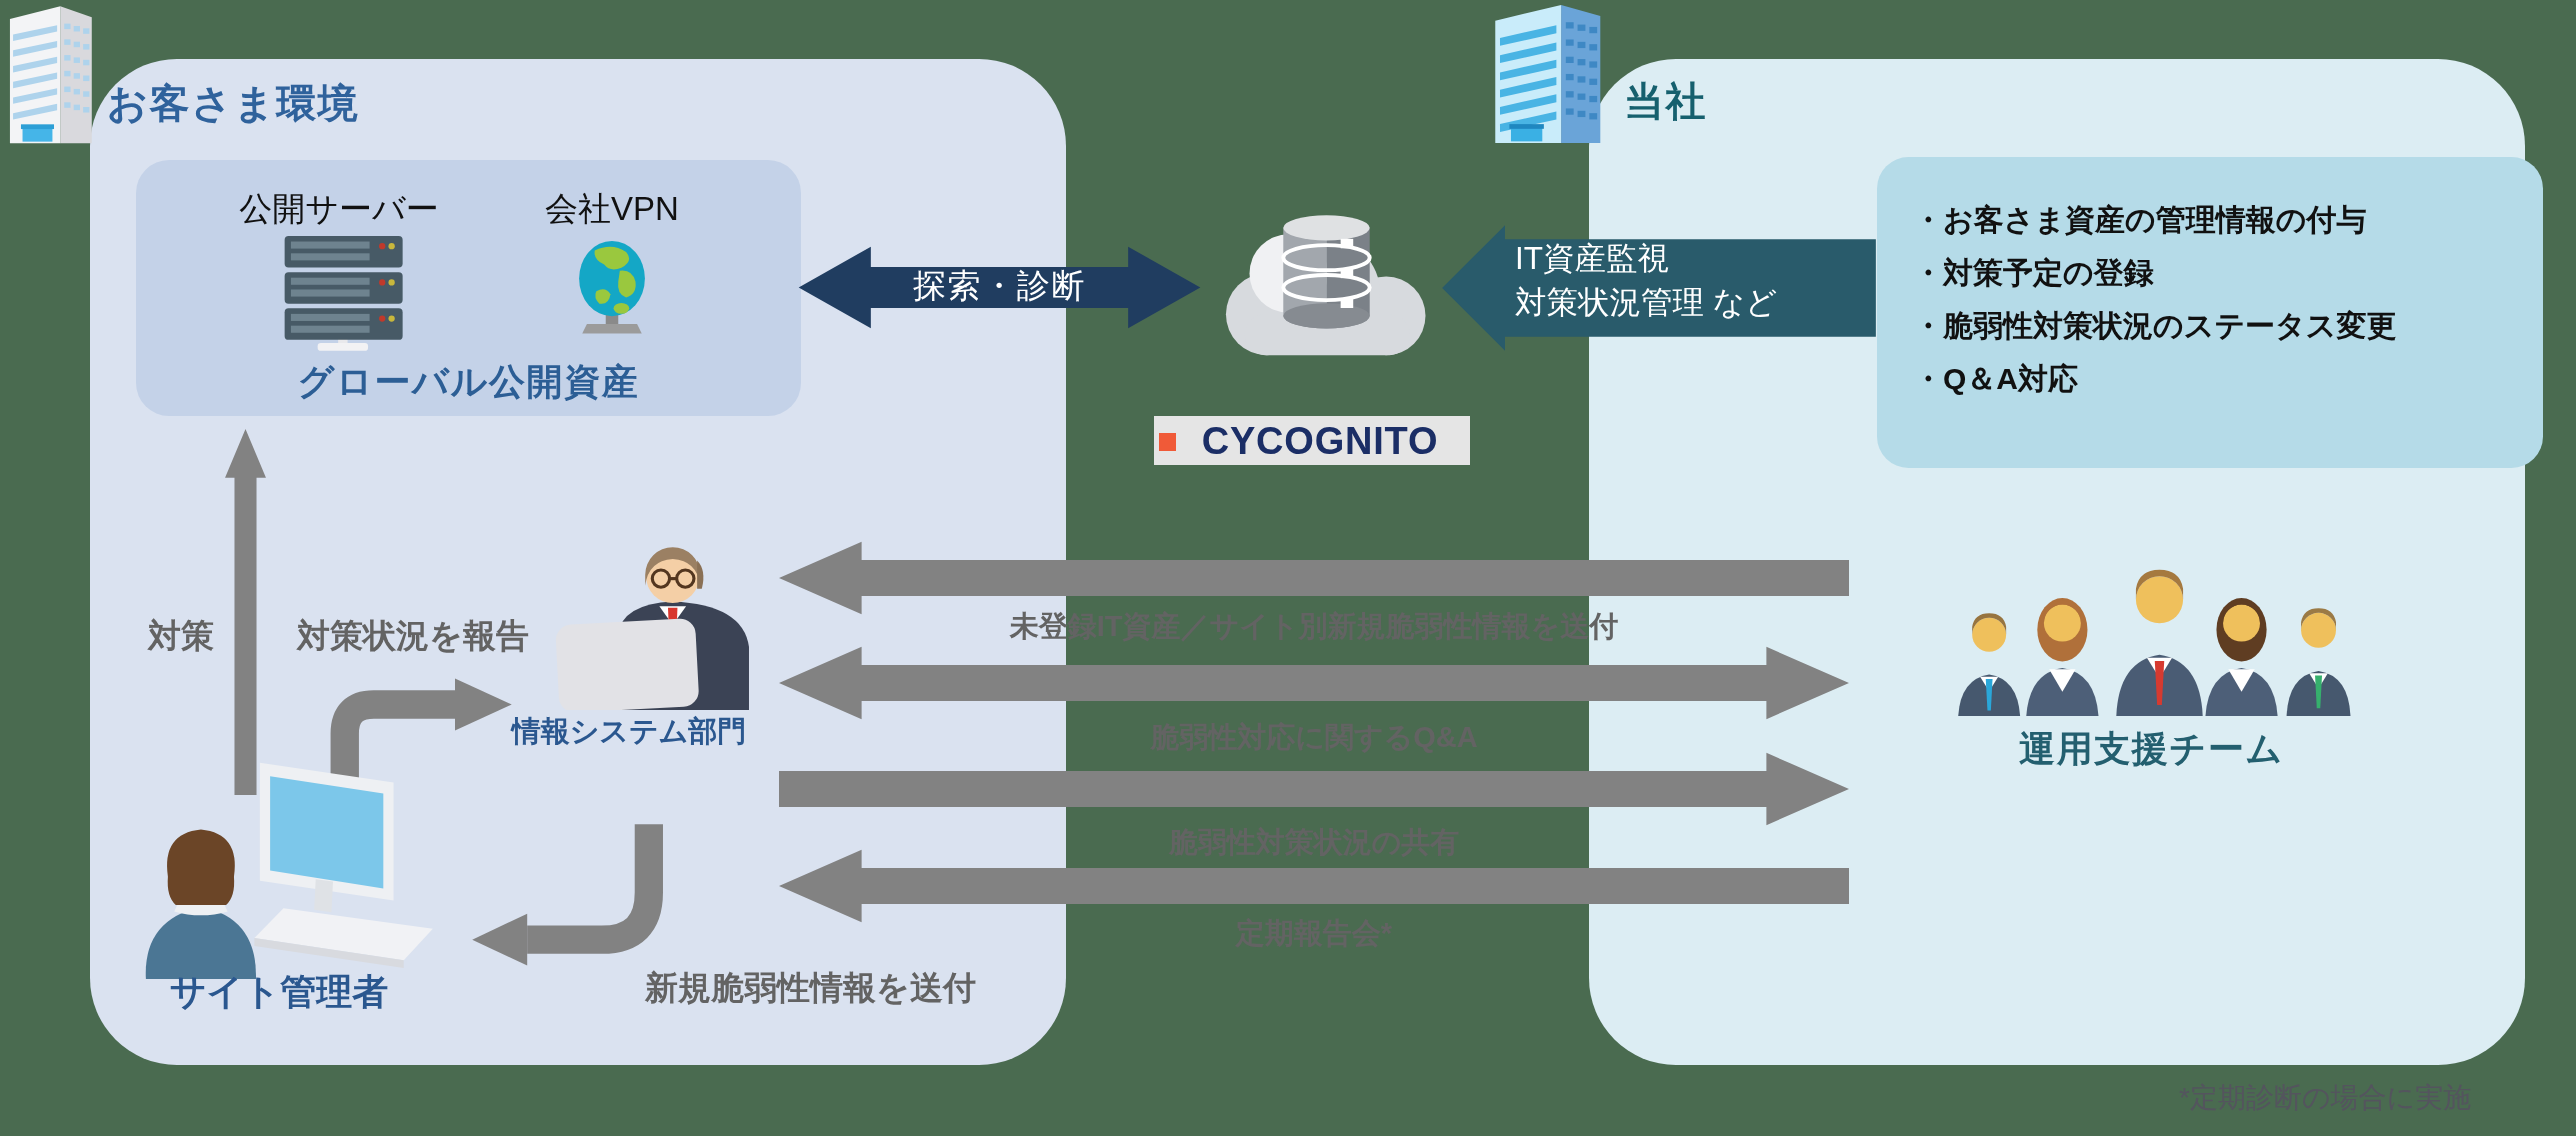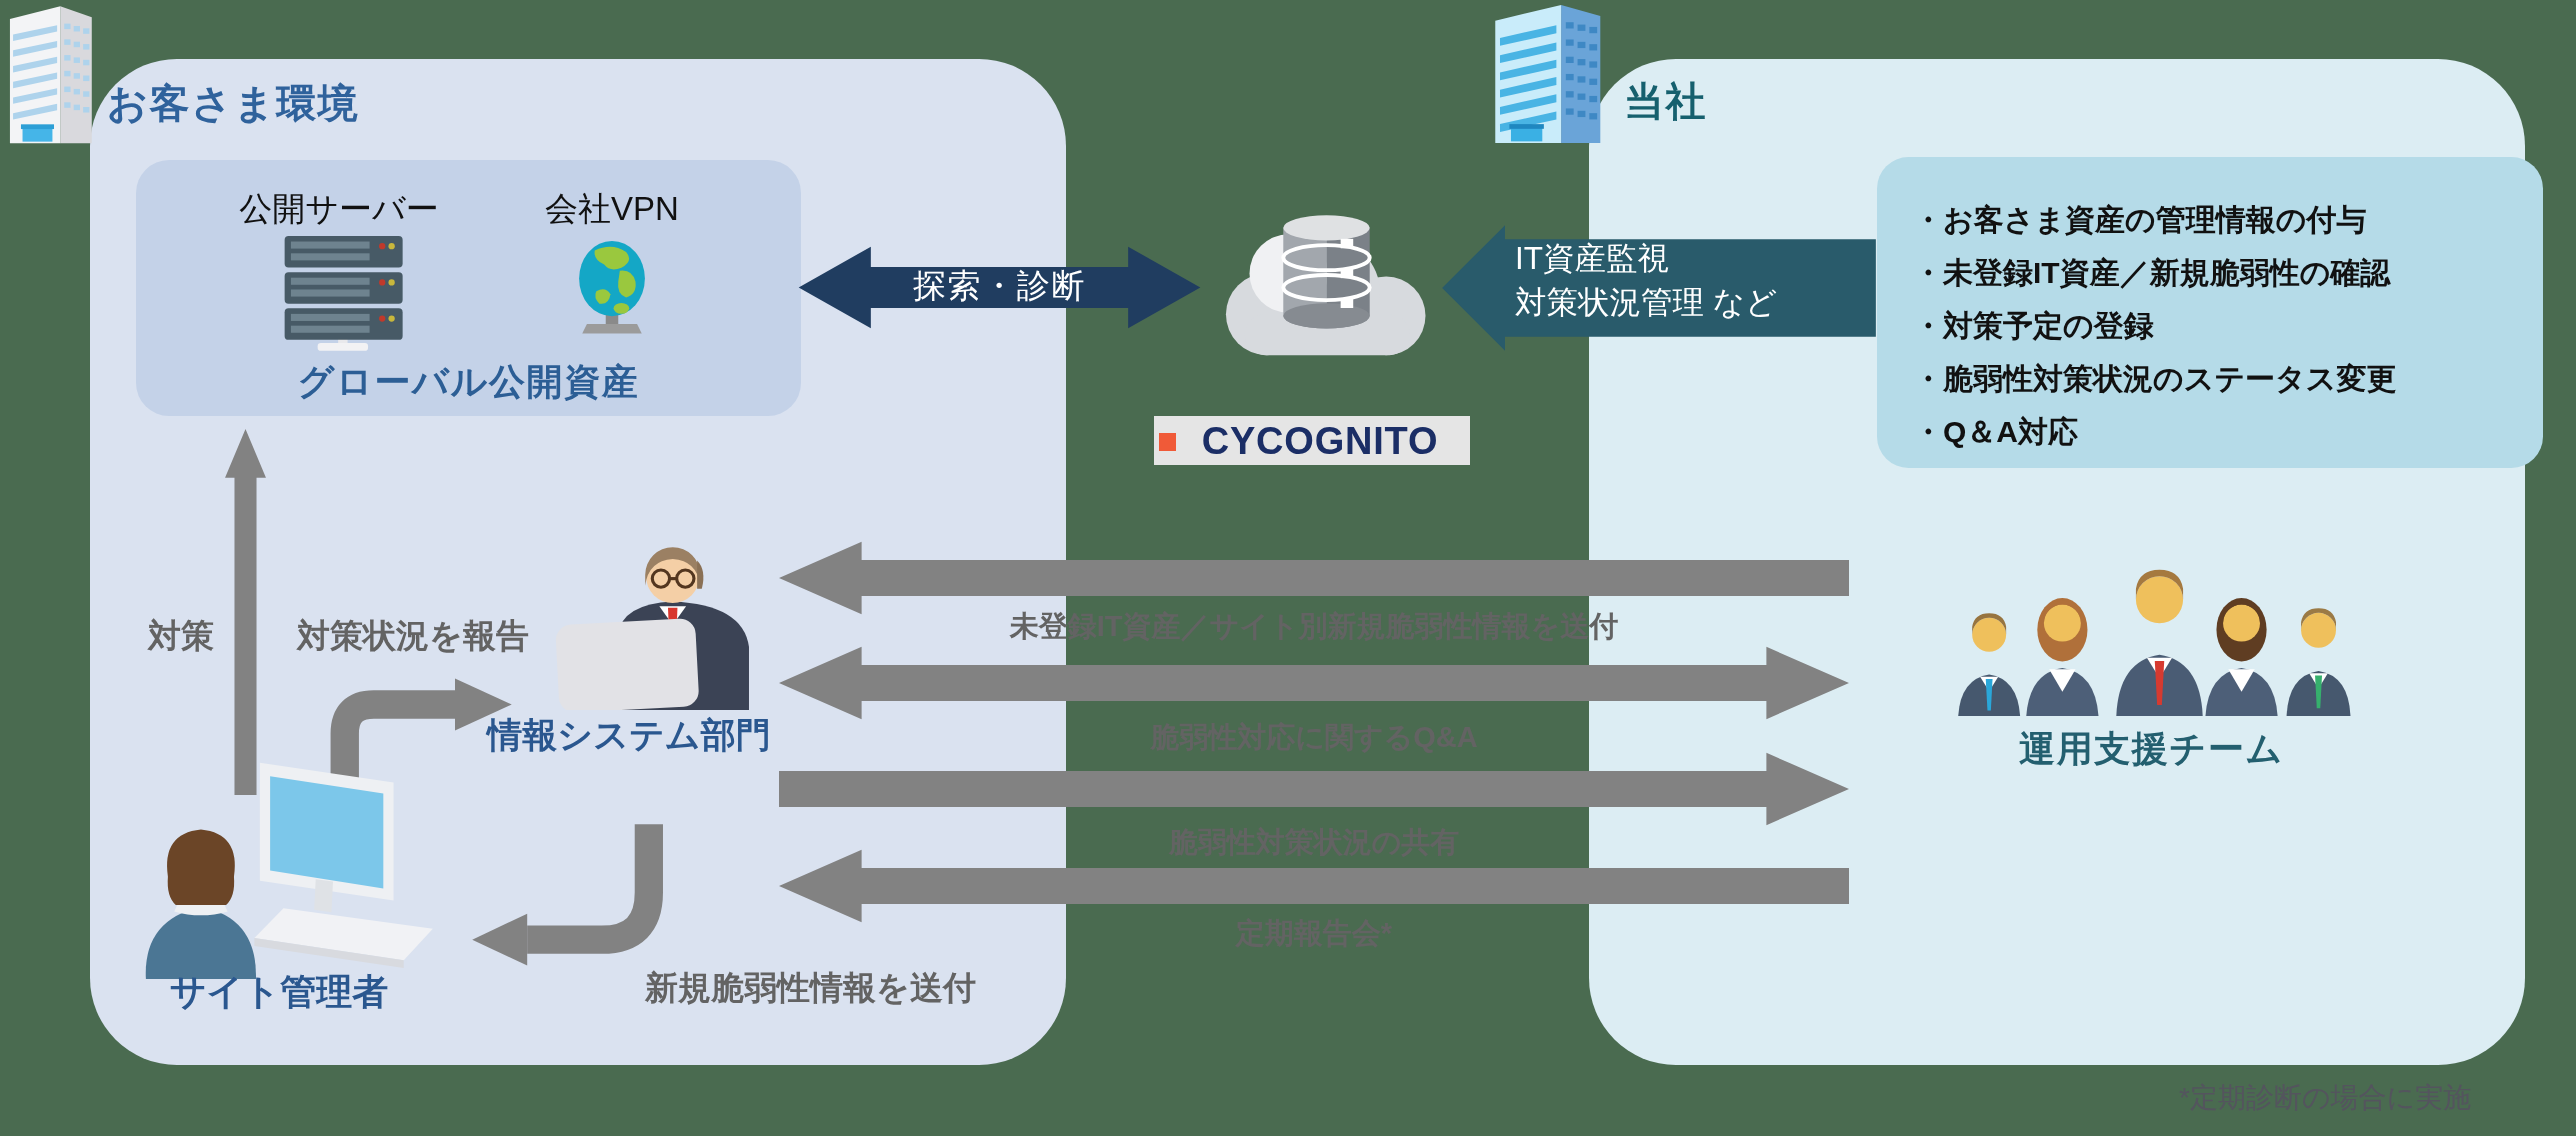--- a/index.html
+++ b/index.html
@@ -11,21 +11,21 @@
   .abs{position:absolute;}
   .panel{border-radius:87px;}
   .panel-left{left:90px;top:59px;width:976px;height:1006px;background:#dae2f0;}
   .panel-right{left:1589px;top:59px;width:936px;height:1006px;background:#dcedf3;}
   .ptitle{font-weight:bold;font-size:40px;letter-spacing:1.6px;}
   .inner-box{left:136px;top:160px;width:665px;height:256px;background:#c4d2e8;border-radius:33px;}
   .box-label{font-size:33px;color:#111;text-align:center;}
   .caption{font-size:36px;font-weight:bold;color:#2c5e95;text-align:center;letter-spacing:1.6px;}
   .gray-label{color:#636363;font-weight:bold;font-size:29px;text-align:center;white-space:nowrap;}
   .flow-label{left:779px;width:1070px;}
-  .dept-label{font-size:35px;font-weight:bold;color:#2a578f;text-align:center;white-space:nowrap;}
+  .dept-label{font-size:29px;font-weight:bold;color:#2a578f;text-align:center;white-space:nowrap;}
   .scan-text{left:798px;top:264px;width:403px;text-align:center;color:#fff;
              font-size:33px;font-weight:normal;letter-spacing:1.6px;}
   .it-text{left:1515px;top:236px;color:#fff;font-size:31.5px;line-height:44px;white-space:nowrap;}
   .logo-box{left:1154px;top:416px;width:316px;height:49px;background:#e5e5e5;}
   .logo-square{left:4.7px;top:17.3px;width:17.3px;height:17.3px;background:#f05a38;}
   .logo-text{left:20.5px;top:3.9px;width:291px;text-align:center;color:#1b2e66;
              font-size:38px;font-weight:bold;letter-spacing:0.8px;}
   .info-box{left:1877px;top:157px;width:666px;height:311px;background:#b5dbe8;border-radius:31.5px;
             padding:36px 0 0 36px;box-sizing:border-box;}
   .info-line{font-size:30px;font-weight:bold;color:#111;line-height:53px;white-space:nowrap;}
@@ -184,21 +184,20 @@
 <svg class="abs" style="left:1442px;top:222px;" width="434" height="132" viewBox="0 0 552 168">
   <polygon points="0,84 80,4 80,22 552,22 552,146 80,146 80,164" fill="#295b6b"></polygon>
 </svg>
 <div class="abs it-text">
   <div>IT資産監視</div>
   <div>対策状況管理 など</div>
 </div>
 
 <div class="abs info-box">
   <div class="info-line">・お客さま資産の管理情報の付与</div>
-  <div class="info-line">・未登録IT資産／新規脆弱性の確認</div>
   <div class="info-line">・対策予定の登録</div>
   <div class="info-line">・脆弱性対策状況のステータス変更</div>
   <div class="info-line">・Q＆A対応</div>
 </div>
 
 <svg class="abs" style="left:1955px;top:551px;" width="409" height="165" viewBox="0 0 520 210">
   <defs>
     <g id="tm-man">
       <path d="M5,210 Q8,140 60,132 Q112,140 115,210 Z" fill="var(--suit,#4a5c74)"></path>
       <polygon points="44,136 76,136 60,162" fill="#ffffff"></polygon>

